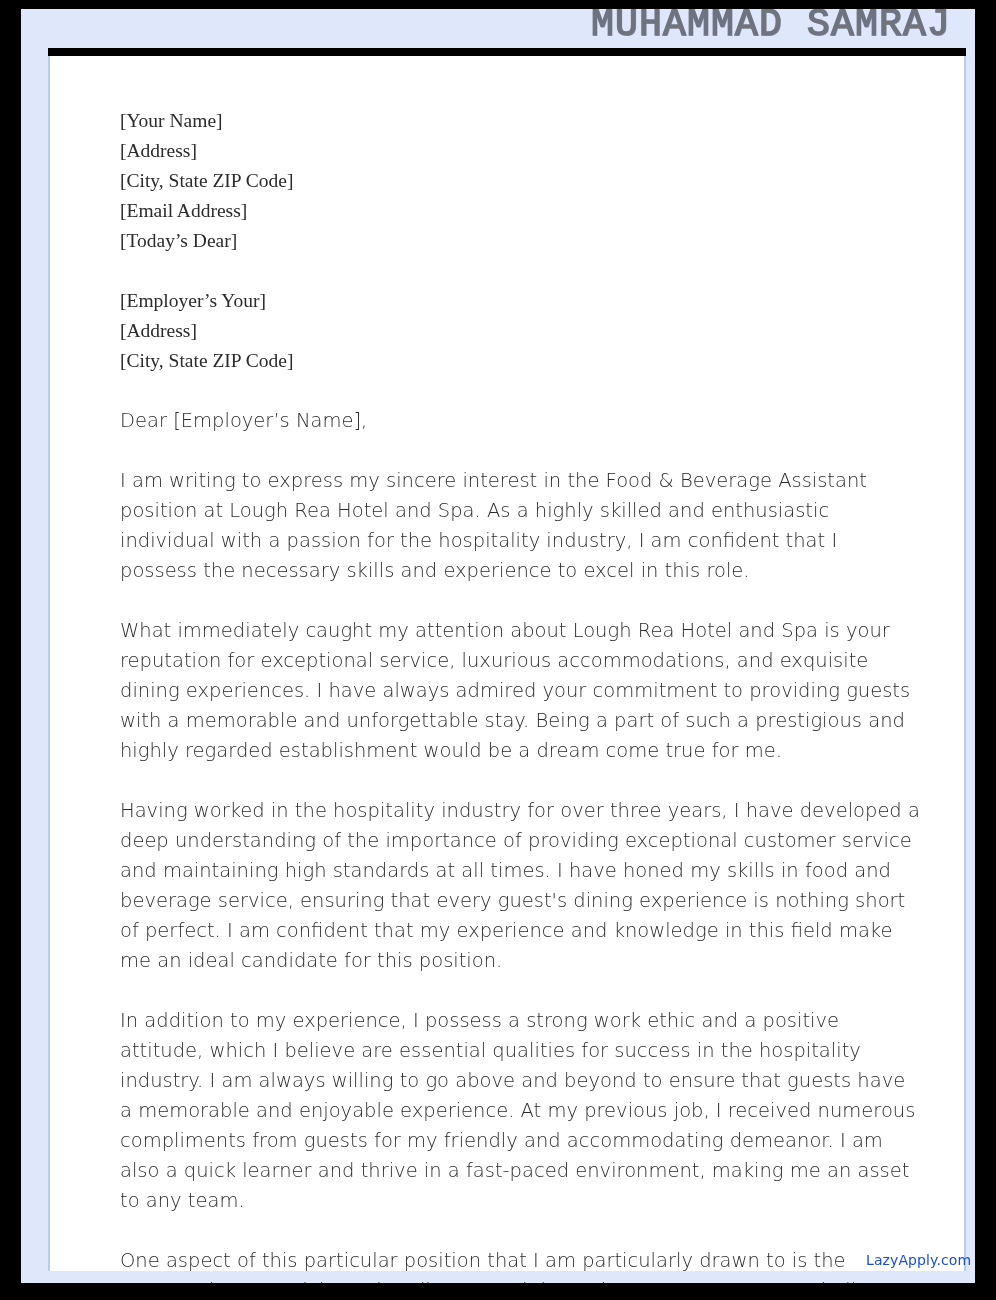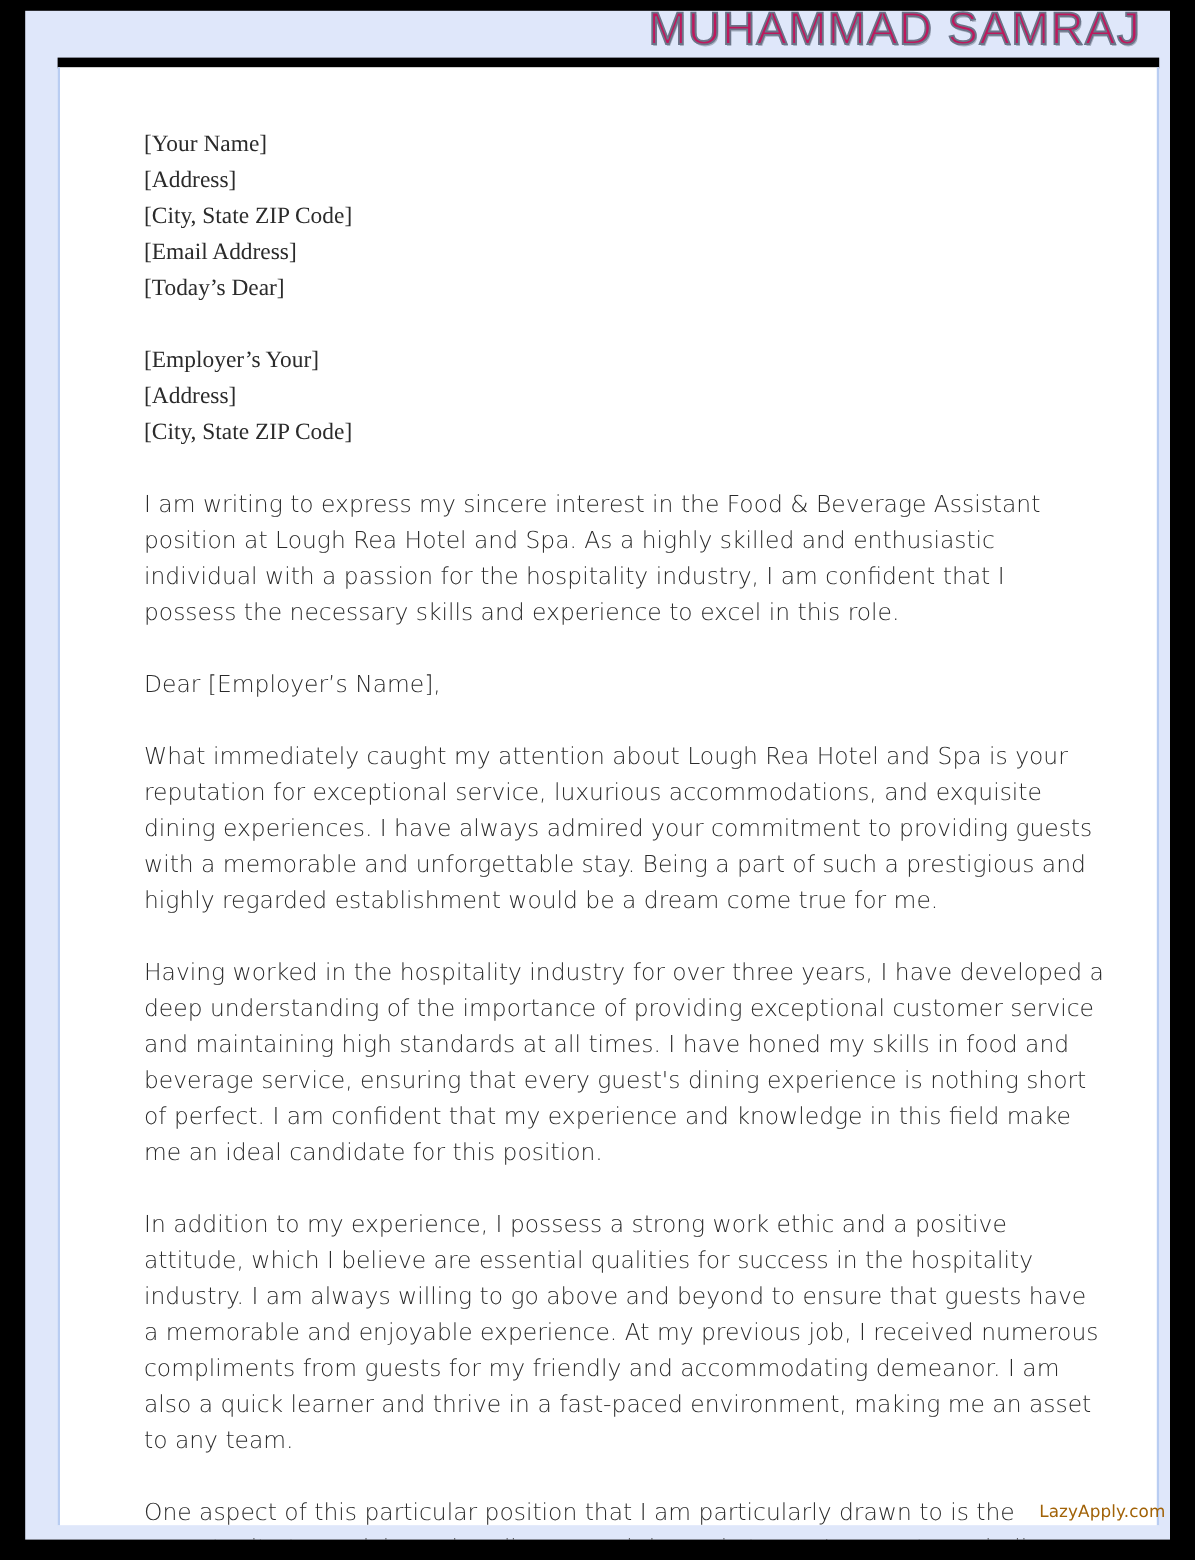--- a/index.html
+++ b/index.html
@@ -41,25 +41,25 @@
     position: absolute;
     left: 0px;
     top: -7px;
     width: 930px;
     height: 46px;
     text-align: right;
     line-height: 46px;
     white-space: nowrap;
   }
   #doc-header .name {
-    font-family: Liberation Sans, sans-serif;
+    font-family: Liberation Mono, monospace;
     font-size: 38px;
     font-weight: 400;
     letter-spacing: 1.2px;
-    color: #be185d;
+    color: #737373;
     -webkit-text-stroke: 1.5px #6b7489;
     text-shadow: 1px 1px 0 #aab2c4;
   }
 
   
   #page {
     position: absolute;
     left: 27px;
     top: 47px;
     width: 918px;
@@ -98,21 +98,21 @@
     text-align: left;
   }
 
   
   #watermark {
     position: absolute;
     left: 845px;
     top: 1243px;
     font-family: "DejaVu Sans", sans-serif;
     font-size: 14px;
-    color: #a16207;
+    color: #1d4ed8;
     white-space: nowrap;
     letter-spacing: 0.1px;
   }
 </style>
 </head>
 <body>
 
 <div id="viewer">
 
   <div id="doc-header">
@@ -133,25 +133,25 @@
       <div class="line">[Today’s Dear]</div>
     </div>
 
     <div class="block">
       <div class="line">[Employer’s Your]</div>
       <div class="line">[Address]</div>
       <div class="line">[City, State ZIP Code]</div>
     </div>
 
     <div class="block">
-      <p>I am writing to express my sincere interest in the Food &amp; Beverage Assistant position at Lough Rea Hotel and Spa. As a highly skilled and enthusiastic individual with a passion for the hospitality industry, I am confident that I possess the necessary skills and experience to excel in this role.</p>
+      <p>Dear [Employer’s Name],</p>
     </div>
 
     <div class="block">
-      <p>Dear [Employer’s Name],</p>
+      <p>I am writing to express my sincere interest in the Food &amp; Beverage Assistant position at Lough Rea Hotel and Spa. As a highly skilled and enthusiastic individual with a passion for the hospitality industry, I am confident that I possess the necessary skills and experience to excel in this role.</p>
     </div>
 
     <div class="block">
       <p>What immediately caught my attention about Lough Rea Hotel and Spa is your reputation for exceptional service, luxurious accommodations, and exquisite dining experiences. I have always admired your commitment to providing guests with a memorable and unforgettable stay. Being a part of such a prestigious and highly regarded establishment would be a dream come true for me.</p>
     </div>
 
     <div class="block">
       <p>Having worked in the hospitality industry for over three years, I have developed a deep understanding of the importance of providing exceptional customer service and maintaining high standards at all times. I have honed my skills in food and beverage service, ensuring that every guest's dining experience is nothing short of perfect. I am confident that my experience and knowledge in this field make me an ideal candidate for this position.</p>
     </div>
 

